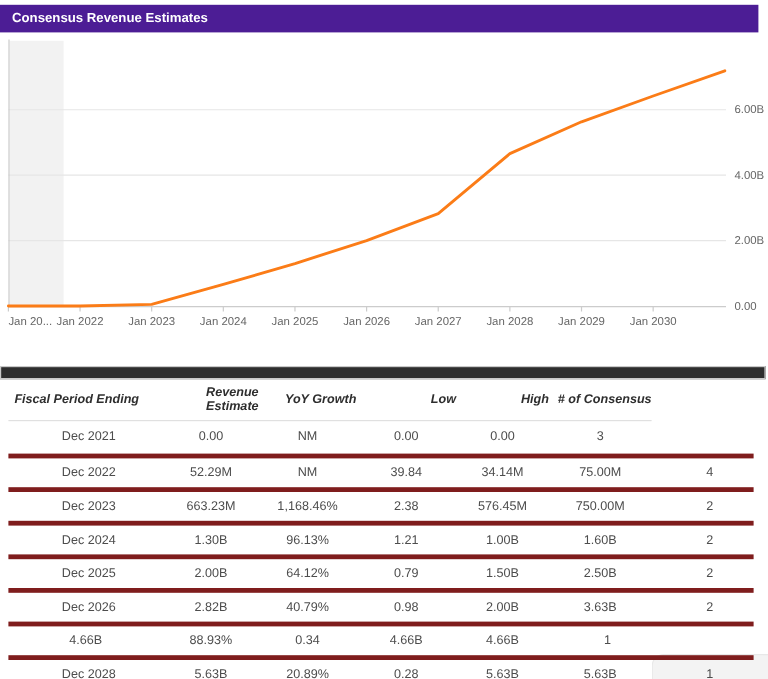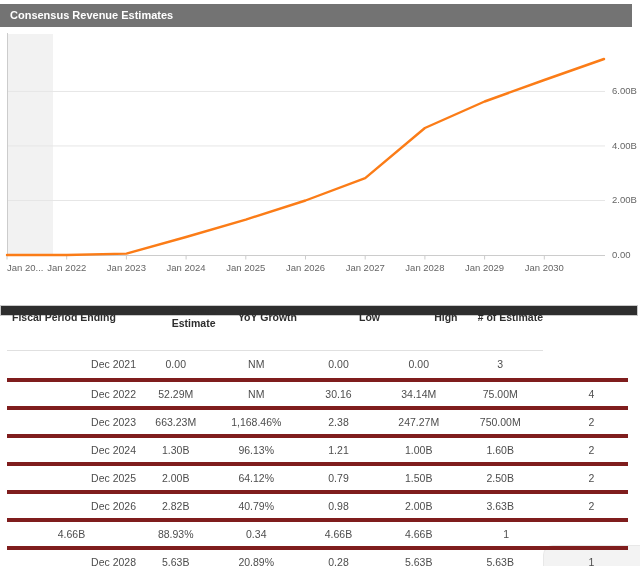--- a/index.html
+++ b/index.html
@@ -1,39 +1,39 @@
 <!DOCTYPE html>
 <html><head>
 <meta charset="utf-8">
 <style>
   html,body{margin:0;padding:0;background:#fff;}
   body{width:640px;height:566px;overflow:hidden;font-family:"Liberation Sans",sans-serif;}
   .page{position:relative;width:640px;height:566px;background:#fff;overflow:hidden;}
 
-  .title-bar{position:absolute;top:4px;left:0;width:632px;height:23px;background:#737373;
+  .title-bar{position:absolute;top:4px;left:0;width:632px;height:23px;background:#4c1d95;
     color:#fff;font-size:11px;font-weight:bold;line-height:23px;padding-left:10px;box-sizing:border-box;}
 
   #chart-svg{position:absolute;top:0;left:0;}
 
   .dark-strip{position:absolute;top:305px;left:0;width:638px;height:11px;background:#2e2e2e;
     border:1px solid #c9c9c9;box-sizing:border-box;}
 
-  .grid-head{position:absolute;top:300px;left:7px;right:12px;height:34px;display:grid;
-    grid-template-columns:129px 79.5px 81.5px 83px 77.5px 85.5px 1fr;align-items:center;}
+  .grid-head{position:absolute;top:316px;left:7px;right:12px;height:34px;display:grid;
+    grid-template-columns:129px 79.5px 81.5px 83px 77.5px 85.5px 1fr;align-items:center;font-style:italic;}
   .grid-head .th{font-size:10.5px;font-weight:bold;color:#2e2e2e;text-align:right;line-height:12px;}
   .grid-head .th.c0{text-align:left;padding-left:5px;}
 
   .head-underline{position:absolute;top:350px;left:7px;width:536px;height:1px;background:#e0e0e0;}
 
   .grid-body{position:absolute;top:350px;left:7px;right:12px;}
   .t-row{display:grid;grid-template-columns:129px 79.5px 81.5px 83px 77.5px 85.5px 1fr;
     height:28px;align-items:center;box-sizing:border-box;}
   .t-row + .t-row{border-top:4px solid #7f1d1d;}
   .t-row .td{font-size:10.5px;color:#4d4d4d;text-align:center;}
-  .t-row .td.c0{text-align:right;padding-left:5px;}
+  .t-row .td.c0{text-align:center;padding-left:5px;}
   .t-row .td.c6{padding-left:12px;}
 
   .corner-overlay{position:absolute;top:545px;left:543px;width:97px;height:21px;background:#f3f3f3;
     border-top:1px solid #e8e8e8;border-left:1px solid #e8e8e8;border-radius:10px 0 0 0;box-sizing:border-box;}
 </style>
 </head>
 <body>
 
 <div class="page">
 
@@ -76,51 +76,51 @@
     </svg>
 
   <div class="dark-strip"></div>
 
   <div class="grid-head">
       <div class="th c0">Fiscal Period Ending</div>
       <div class="th c1">Revenue Estimate</div>
       <div class="th c2">YoY Growth</div>
       <div class="th c3">Low</div>
       <div class="th c4">High</div>
-      <div class="th c5"># of Estimate</div>
+      <div class="th c5"># of Consensus</div>
     </div>
   <div class="head-underline"></div>
 
   <div class="corner-overlay"></div>
 
   <div class="grid-body">
       <div class="t-row">
         <div class="td c0">Dec 2021</div>
         <div class="td c1">0.00</div>
         <div class="td c2">NM</div>
         <div class="td c3">0.00</div>
         <div class="td c4">0.00</div>
         <div class="td c5">3</div>
         <div class="td c6"></div>
       </div>
       <div class="t-row">
         <div class="td c0">Dec 2022</div>
         <div class="td c1">52.29M</div>
         <div class="td c2">NM</div>
-        <div class="td c3">30.16</div>
+        <div class="td c3">39.84</div>
         <div class="td c4">34.14M</div>
         <div class="td c5">75.00M</div>
         <div class="td c6">4</div>
       </div>
       <div class="t-row">
         <div class="td c0">Dec 2023</div>
         <div class="td c1">663.23M</div>
         <div class="td c2">1,168.46%</div>
         <div class="td c3">2.38</div>
-        <div class="td c4">247.27M</div>
+        <div class="td c4">576.45M</div>
         <div class="td c5">750.00M</div>
         <div class="td c6">2</div>
       </div>
       <div class="t-row">
         <div class="td c0">Dec 2024</div>
         <div class="td c1">1.30B</div>
         <div class="td c2">96.13%</div>
         <div class="td c3">1.21</div>
         <div class="td c4">1.00B</div>
         <div class="td c5">1.60B</div>

